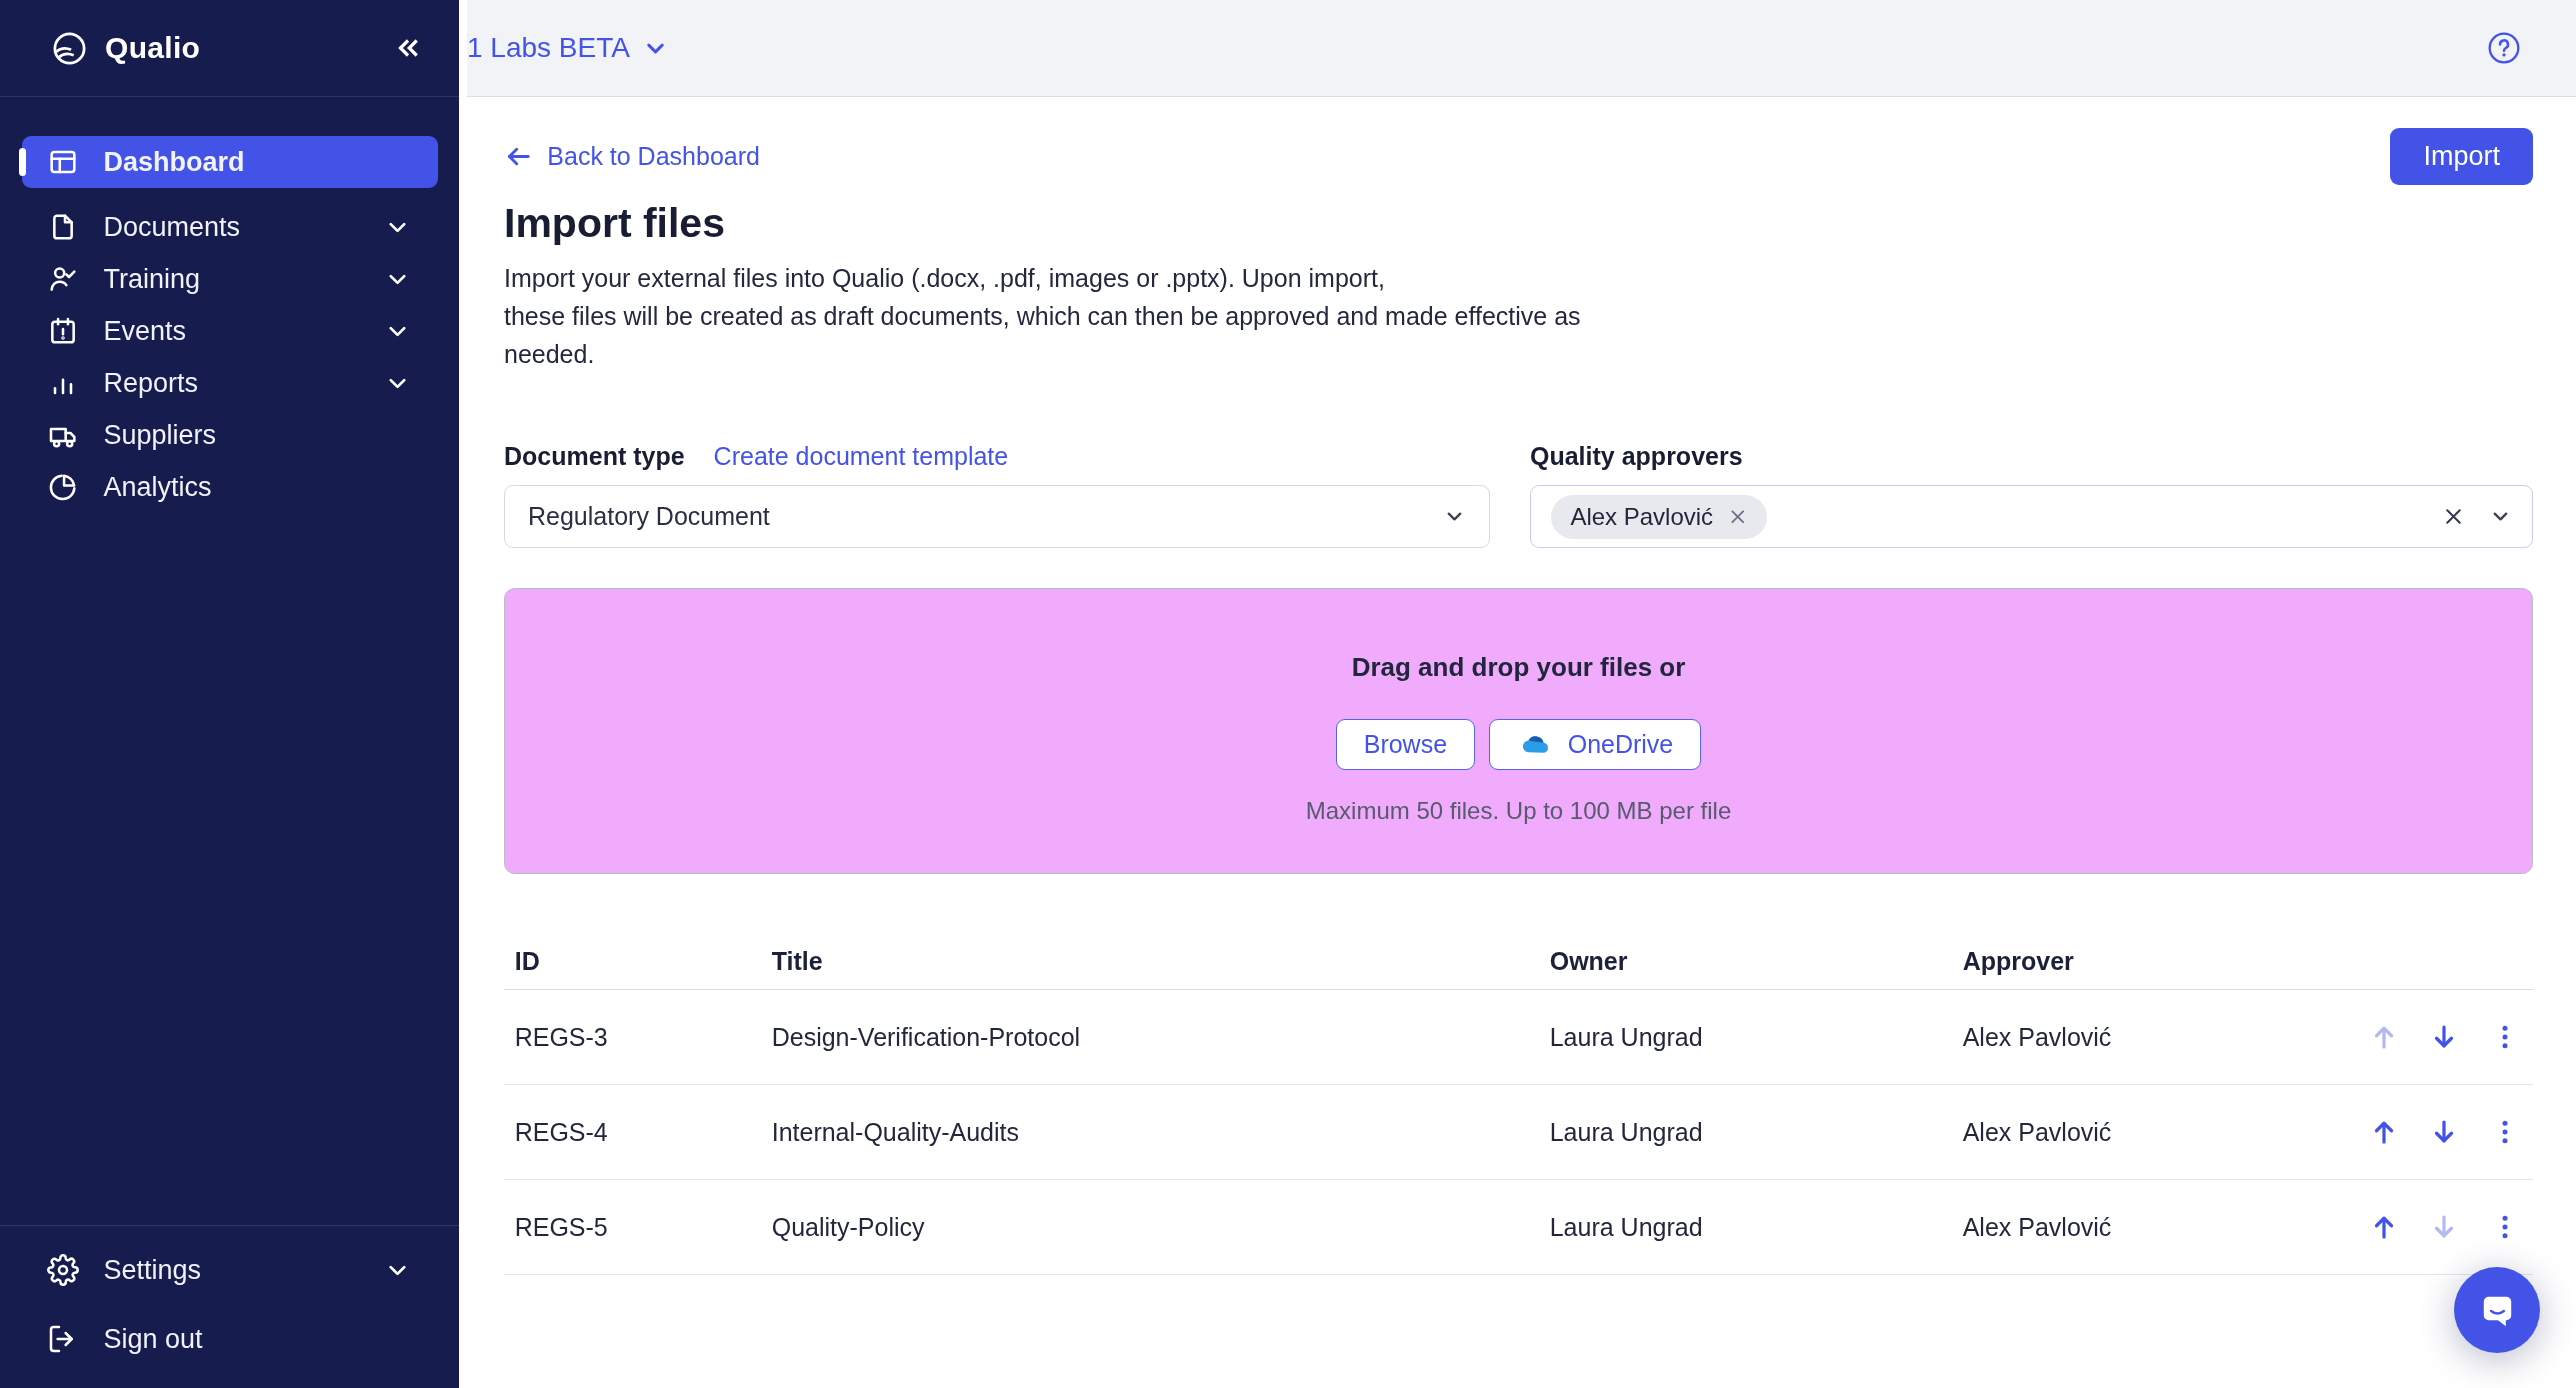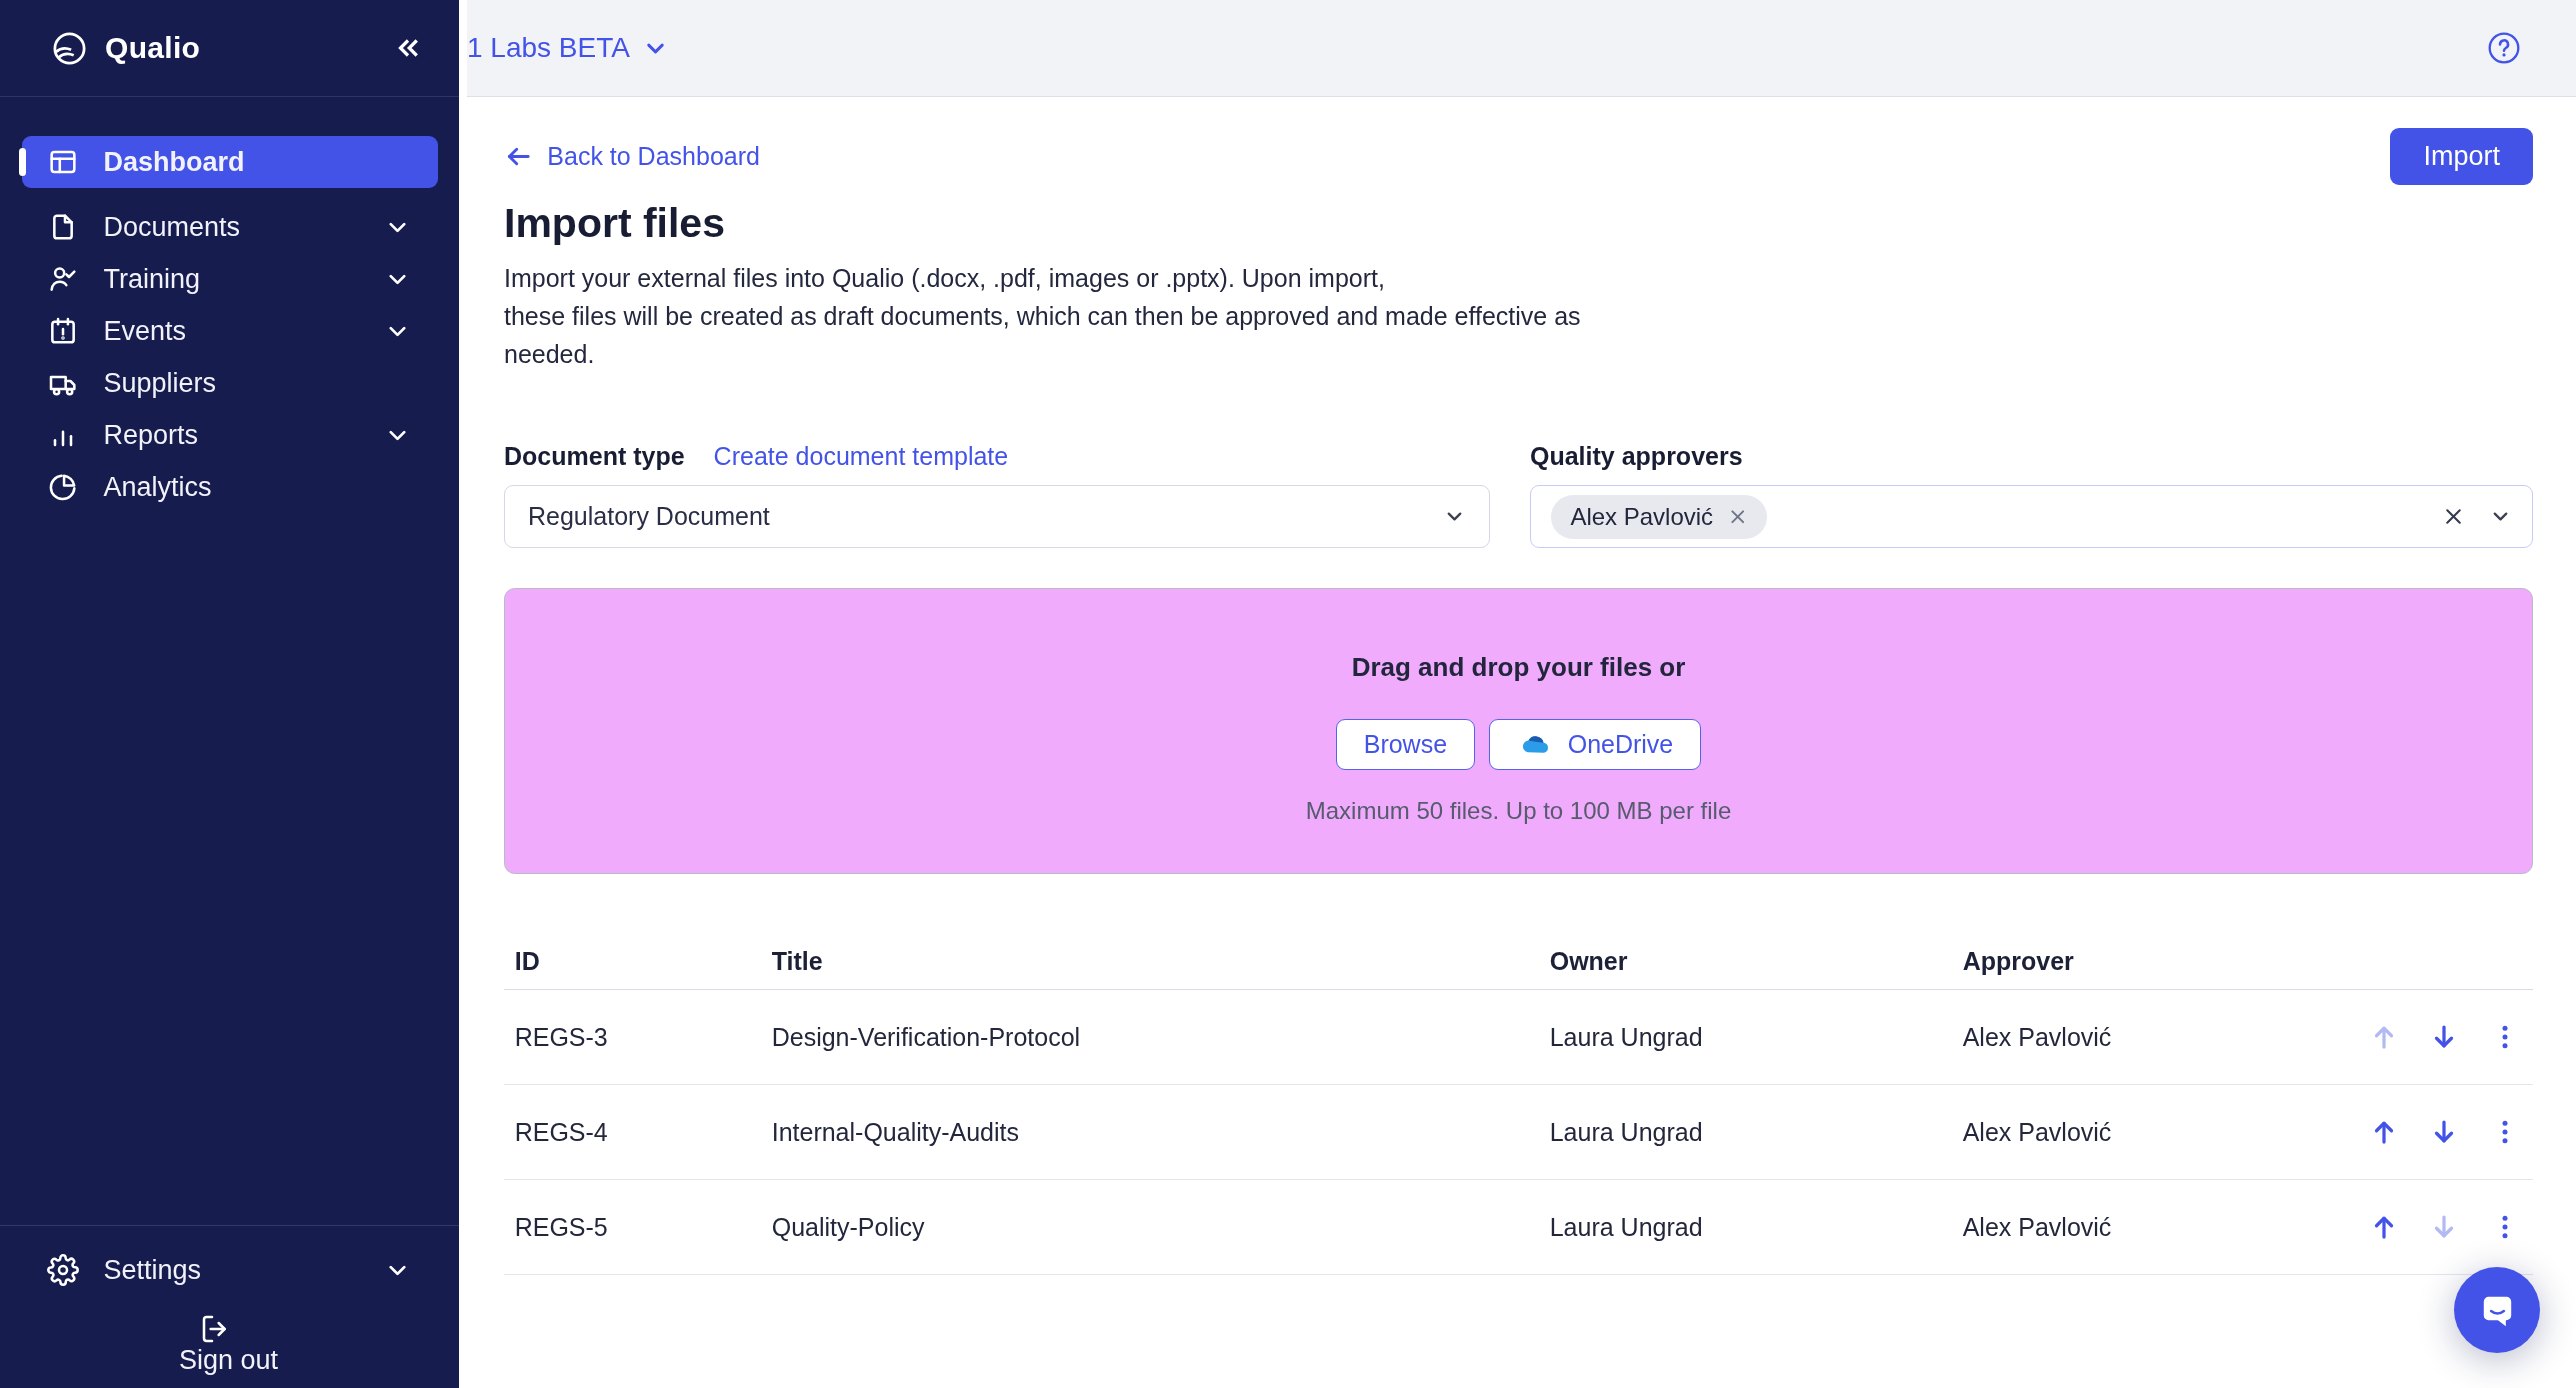--- a/index.html
+++ b/index.html
@@ -27,21 +27,21 @@
   .sb-icon svg { width:32px; height:32px; stroke:#fff; fill:none; stroke-width:1.9;
     stroke-linecap:round; stroke-linejoin:round; }
   .sb-label { font-size:27px; flex:1; }
   .sb-chev { display:flex; }
   .sb-chev svg { width:27px; height:27px; stroke:#fff; fill:none; stroke-width:2.4;
     stroke-linecap:round; stroke-linejoin:round; }
 
   .sb-bottom { position:absolute; left:0; right:0; bottom:0; padding:18px 21.5px 23px 21.5px;
     border-top:1.8px solid rgba(255,255,255,0.12); }
   .sb-bottom .sb-item { margin-bottom:17px; }
-  .sb-bottom .sb-item:last-child { margin-bottom:0;flex-direction:column; }
+  .sb-bottom .sb-item:last-child { margin-bottom:0; }
 
   
   .topbar { position:absolute; left:459px; top:0; right:0; height:97px; background:#f2f3f7;
     border-bottom:1.8px solid #dcdfe6; display:flex; align-items:center; justify-content:space-between;
     padding-right:55px; gap:54px;margin-left:8px; }
   .account { display:flex; align-items:center; gap:12.5px; color:#4353e8; cursor:pointer; }
   .account-label { font-size:28px; }
   .account svg { width:27px; height:27px; stroke:#4353e8; fill:none; stroke-width:2.6;
     stroke-linecap:round; stroke-linejoin:round; }
   .help { width:34px; height:34px; cursor:pointer; display:flex; }
@@ -187,42 +187,42 @@
       <span class="sb-label">Events</span>
       <span class="sb-chev">
         <svg viewBox="0 0 24 24">
             <polyline points="6 9 12 15 18 9"></polyline>
           </svg>
       </span>
     </div>
     <div class="sb-item">
       <span class="sb-icon">
         <svg viewBox="0 0 24 24">
+            <line x1="6" y1="19.5" x2="6" y2="16"></line>
+            <line x1="12" y1="19.5" x2="12" y2="9.5"></line>
+            <line x1="18" y1="19.5" x2="18" y2="13"></line>
+          </svg>
+      </span>
+      <span class="sb-label">Reports</span>
+      <span class="sb-chev">
+        <svg viewBox="0 0 24 24">
+            <polyline points="6 9 12 15 18 9"></polyline>
+          </svg>
+      </span>
+    </div>
+    <div class="sb-item">
+      <span class="sb-icon">
+        <svg viewBox="0 0 24 24">
             <path d="M3 7.5 h11 v9 H3 z"></path>
             <path d="M14 10.5 h3.6 l2.9 3 v3 H14"></path>
             <circle cx="7.2" cy="18.6" r="1.9"></circle>
             <circle cx="17" cy="18.6" r="1.9"></circle>
           </svg>
       </span>
       <span class="sb-label">Suppliers</span>
-    </div>
-    <div class="sb-item">
-      <span class="sb-icon">
-        <svg viewBox="0 0 24 24">
-            <line x1="6" y1="19.5" x2="6" y2="16"></line>
-            <line x1="12" y1="19.5" x2="12" y2="9.5"></line>
-            <line x1="18" y1="19.5" x2="18" y2="13"></line>
-          </svg>
-      </span>
-      <span class="sb-label">Reports</span>
-      <span class="sb-chev">
-        <svg viewBox="0 0 24 24">
-            <polyline points="6 9 12 15 18 9"></polyline>
-          </svg>
-      </span>
     </div>
     <div class="sb-item">
       <span class="sb-icon">
         <svg viewBox="0 0 24 24">
             <path d="M20.5 13 A8.8 8.8 0 1 1 11 3.5"></path>
             <path d="M12.8 10.8 V3.6 A8.8 8.8 0 0 1 20.4 10.8 z"></path>
           </svg>
       </span>
       <span class="sb-label">Analytics</span>
     </div>

